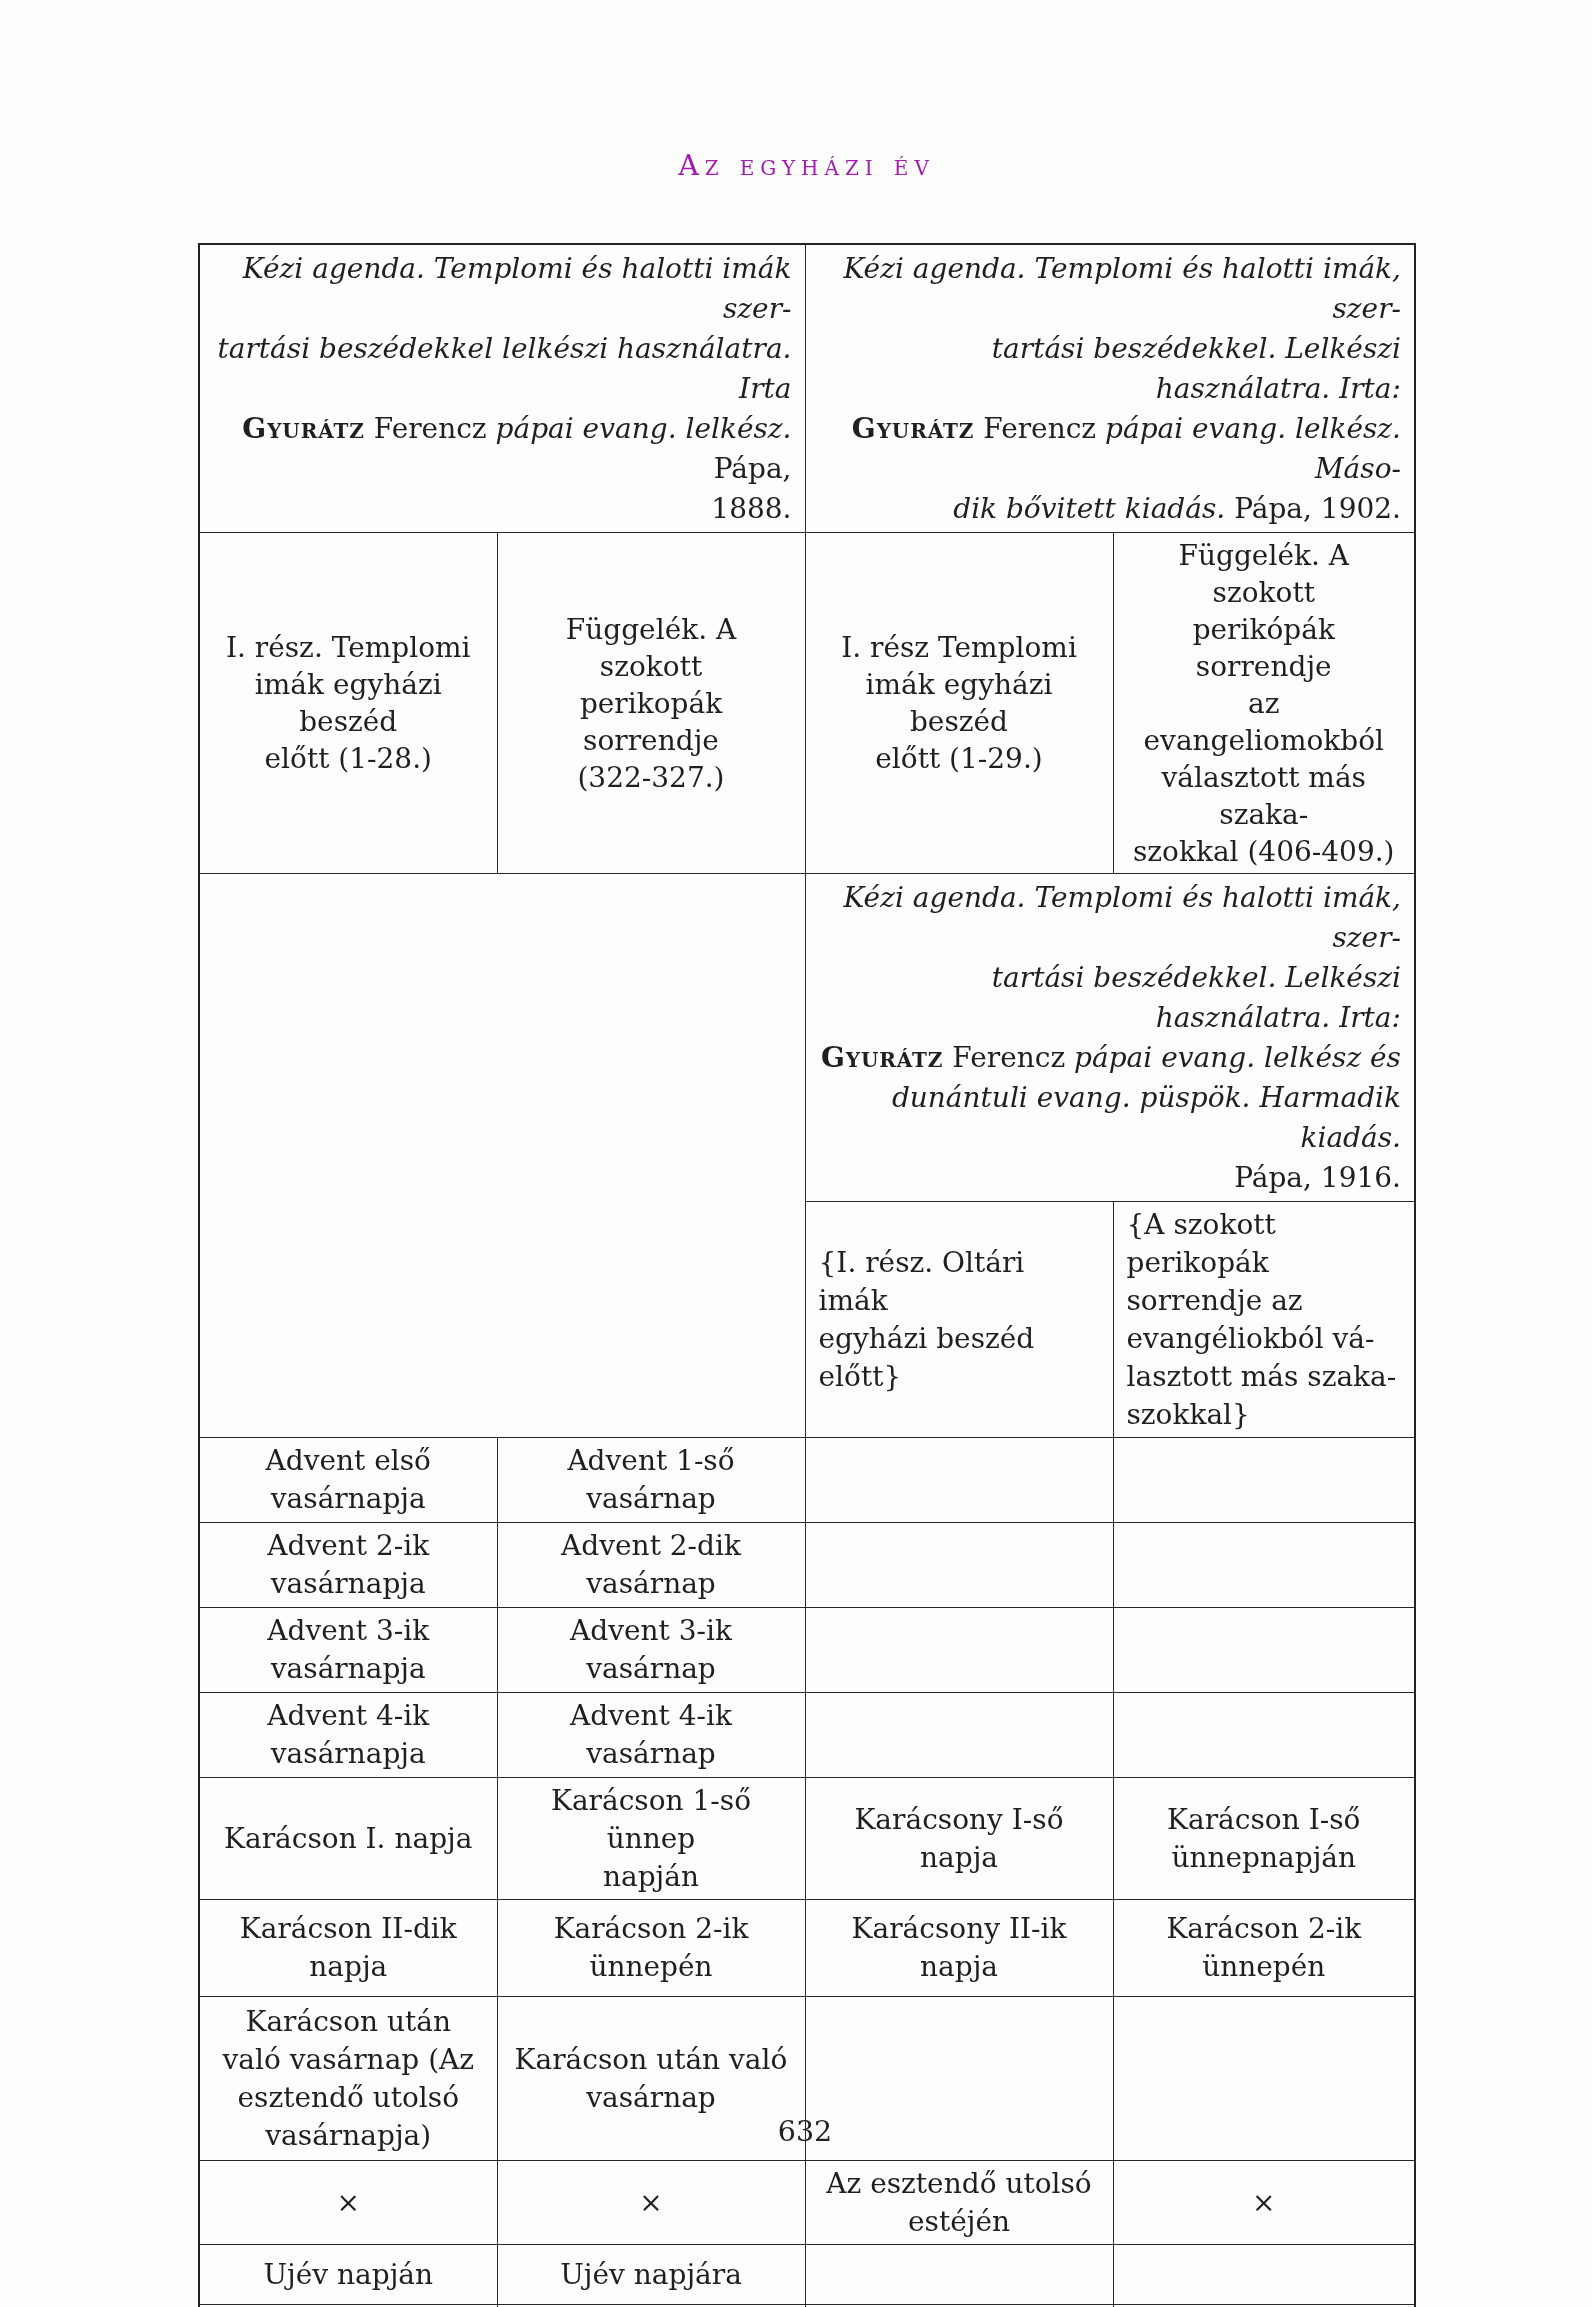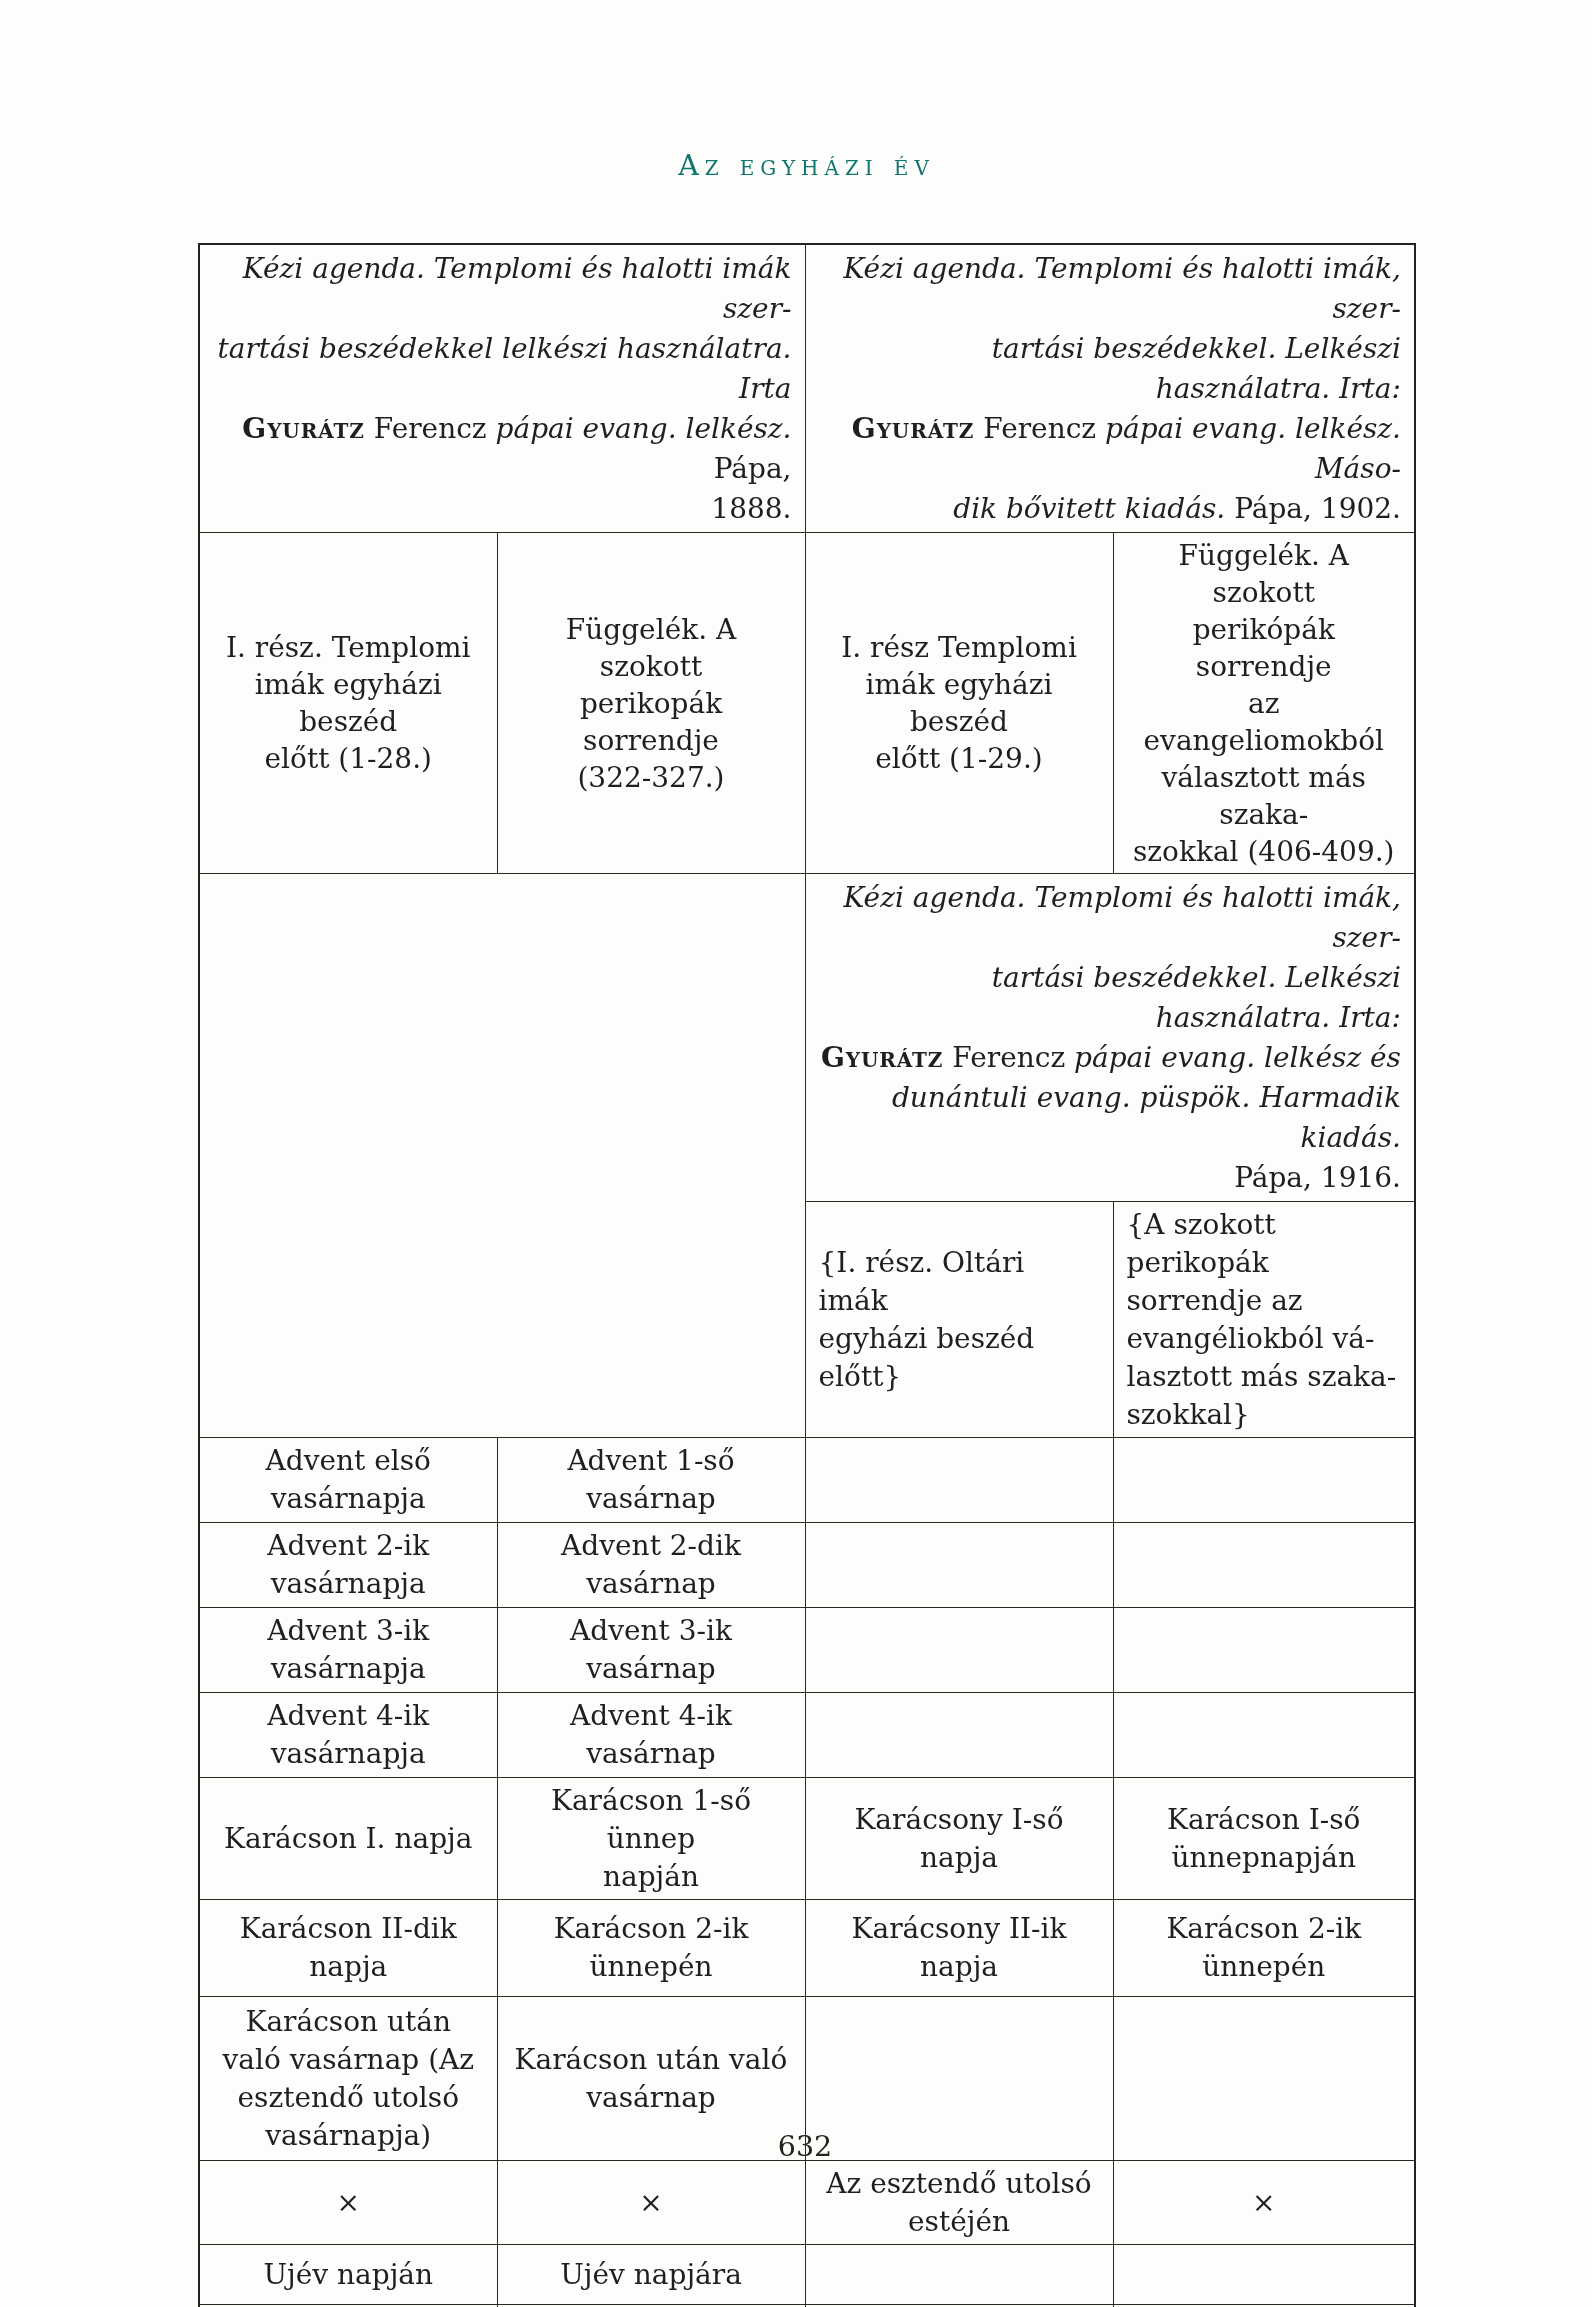--- a/index.html
+++ b/index.html
@@ -12,21 +12,21 @@
     font-family:"DejaVu Serif", serif;
     overflow:hidden;
   }
   .running-head {
     position:absolute;
     top:149px; left:198px; width:1217px;
     text-align:center;
     font-variant:small-caps;
     letter-spacing:6px;
     font-size:28.5px;
-    color:#0f766e;
+    color:#a21caf;
   }
   table.cmp {
     position:absolute;
     left:198px; top:243px;
     width:1217px;
     border-collapse:collapse;
     table-layout:fixed;
     border:2.6px solid #242220;
   }
   td {
@@ -53,21 +53,20 @@
   .tr-h190 { height:164px;padding-left:43px; }
   .tr-h88  { height:76px; }
   .tr-h70  { height:60px; }
   .tr-h102 { height:88px; }
   .page-number {
     position:absolute;
     top:2115px; left:198px; width:1214px;
     text-align:center;
     font-size:28.5px;
     color:#26221f;
-    margin-top:15px;
   }
 </style>
 </head>
 <body>
 
 <div class="sheet">
 
   <div class="running-head">Az egyházi év</div>
 
   <table class="cmp">

